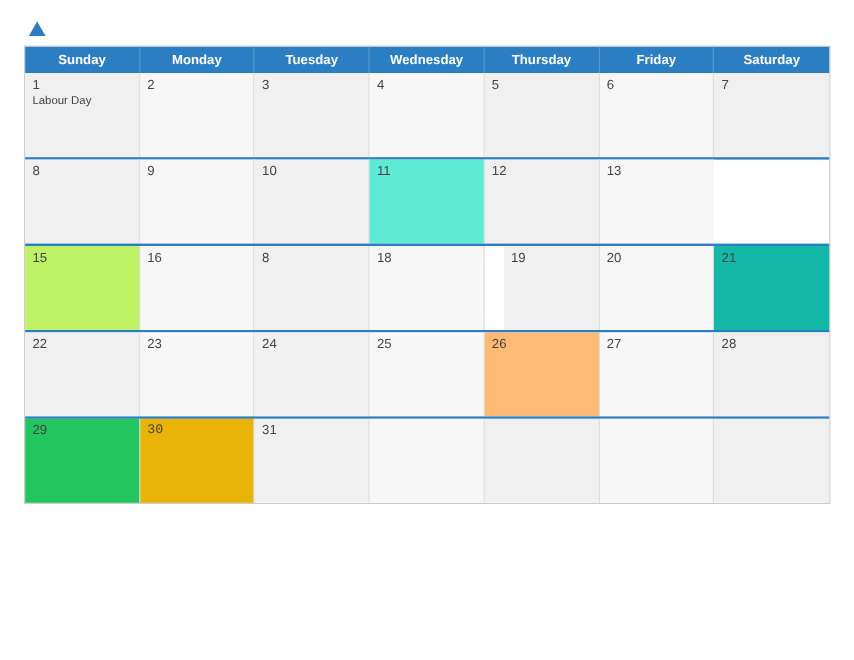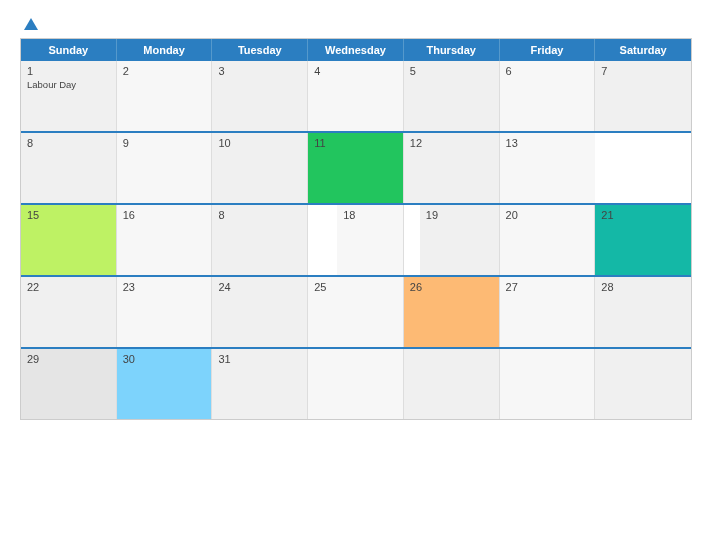--- a/index.html
+++ b/index.html
@@ -179,41 +179,41 @@
         <div class="week-row">
           <div class="day-cell" style="background: rgb(240, 240, 240);">
             <span class="day-num">8</span>
           </div>
           <div class="day-cell" style="background: rgb(247, 247, 247);">
             <span class="day-num">9</span>
           </div>
           <div class="day-cell" style="background: rgb(240, 240, 240);">
             <span class="day-num">10</span>
           </div>
-          <div class="day-cell" style="background: #22c55e;">
+          <div class="day-cell" style="background: #5eead4;">
             <span class="day-num">11</span>
           </div>
           <div class="day-cell" style="background: rgb(240, 240, 240);">
             <span class="day-num">12</span>
           </div>
           <div class="day-cell" style="background: rgb(247, 247, 247);">
             <span class="day-num">13</span>
           </div>
         </div>
         <div class="week-row">
           <div class="day-cell" style="background: #bef264;">
             <span class="day-num">15</span>
           </div>
           <div class="day-cell" style="background: rgb(247, 247, 247);">
             <span class="day-num">16</span>
           </div>
           <div class="day-cell" style="background: rgb(240, 240, 240);">
             <span class="day-num">8</span>
           </div>
-          <div class="day-cell" style="background: rgb(247, 247, 247); margin-left: 29px;">
+          <div class="day-cell" style="background: rgb(247, 247, 247);">
             <span class="day-num">18</span>
           </div>
           <div class="day-cell" style="background: rgb(240, 240, 240); margin-left: 16px;">
             <span class="day-num">19</span>
           </div>
           <div class="day-cell" style="background: rgb(247, 247, 247);">
             <span class="day-num">20</span>
           </div>
           <div class="day-cell" style="background: #14b8a6;">
             <span class="day-num">21</span>
@@ -236,24 +236,24 @@
             <span class="day-num">26</span>
           </div>
           <div class="day-cell" style="background: rgb(247, 247, 247);">
             <span class="day-num">27</span>
           </div>
           <div class="day-cell" style="background: rgb(240, 240, 240);">
             <span class="day-num">28</span>
           </div>
         </div>
         <div class="week-row">
-          <div class="day-cell" style="background: #e5e5e5;">
+          <div class="day-cell" style="background: #22c55e;">
             <span class="day-num">29</span>
           </div>
-          <div class="day-cell" style="background: #7dd3fc;">
+          <div class="day-cell" style="background: #eab308; font-family: Liberation Mono, monospace;">
             <span class="day-num">30</span>
           </div>
           <div class="day-cell" style="background: rgb(240, 240, 240);">
             <span class="day-num">31</span>
           </div>
           <div class="day-cell" style="background: rgb(247, 247, 247);"></div>
           <div class="day-cell" style="background: rgb(240, 240, 240);"></div>
           <div class="day-cell" style="background: rgb(247, 247, 247);"></div>
           <div class="day-cell" style="background: rgb(240, 240, 240);"></div>
         </div>

